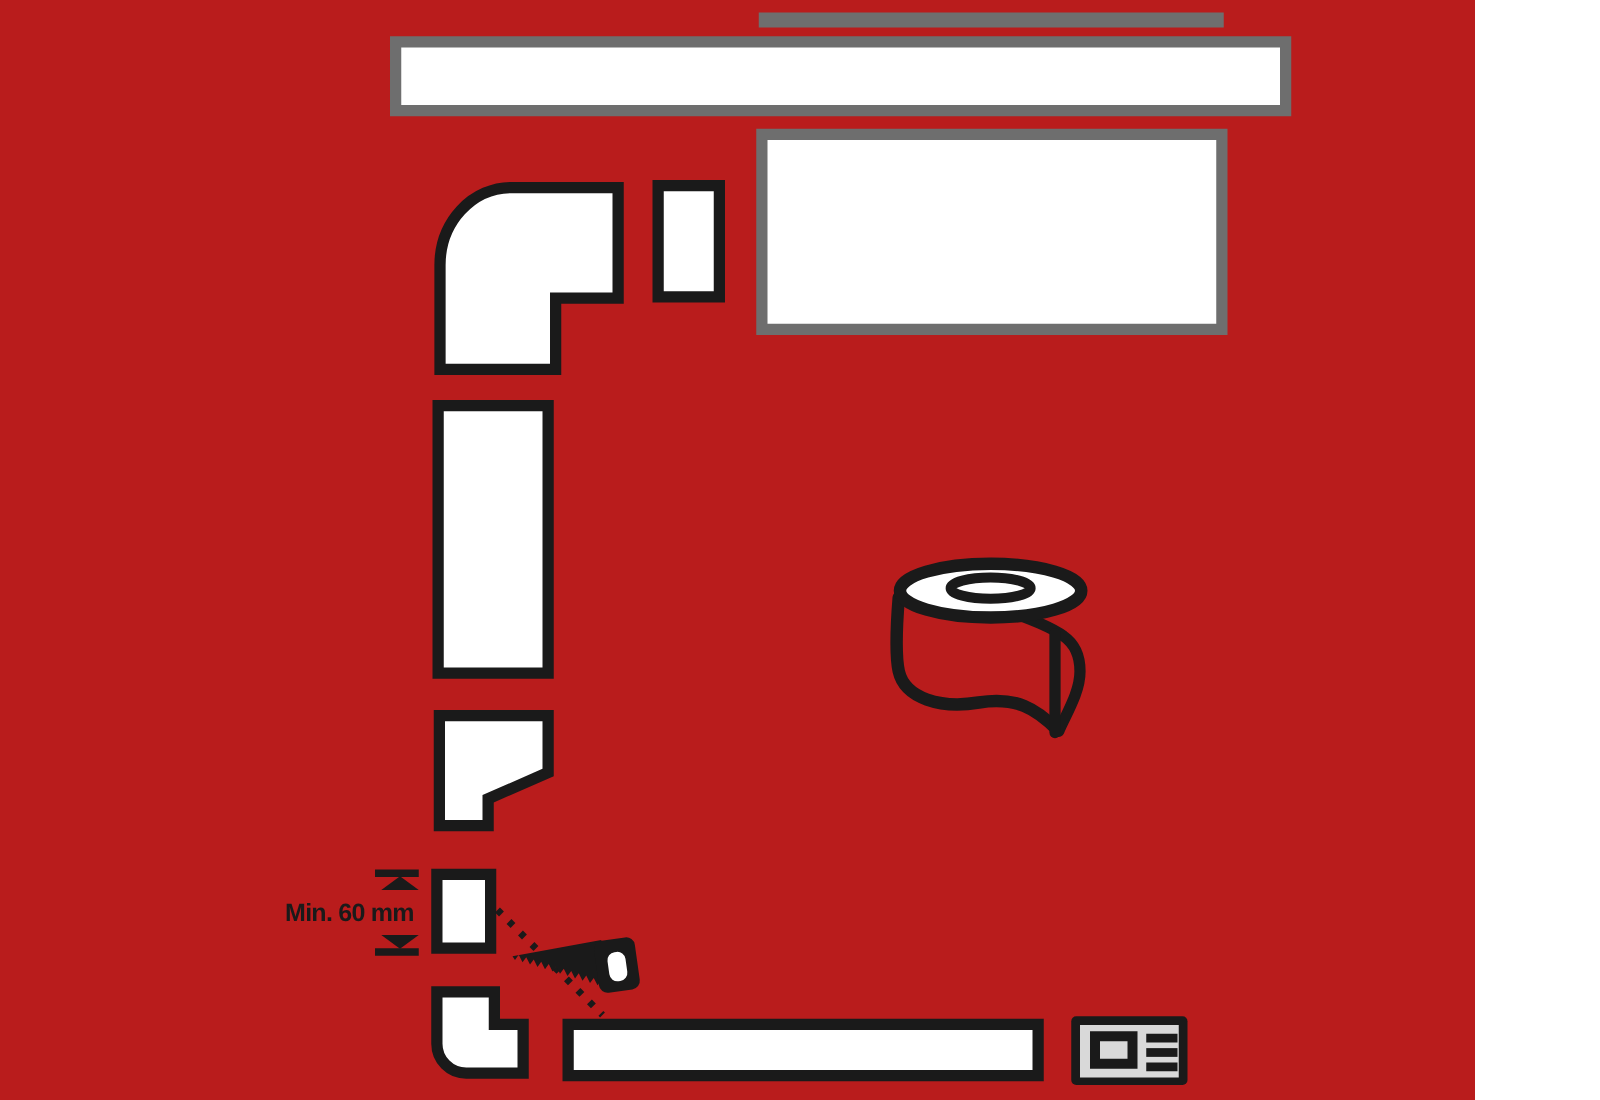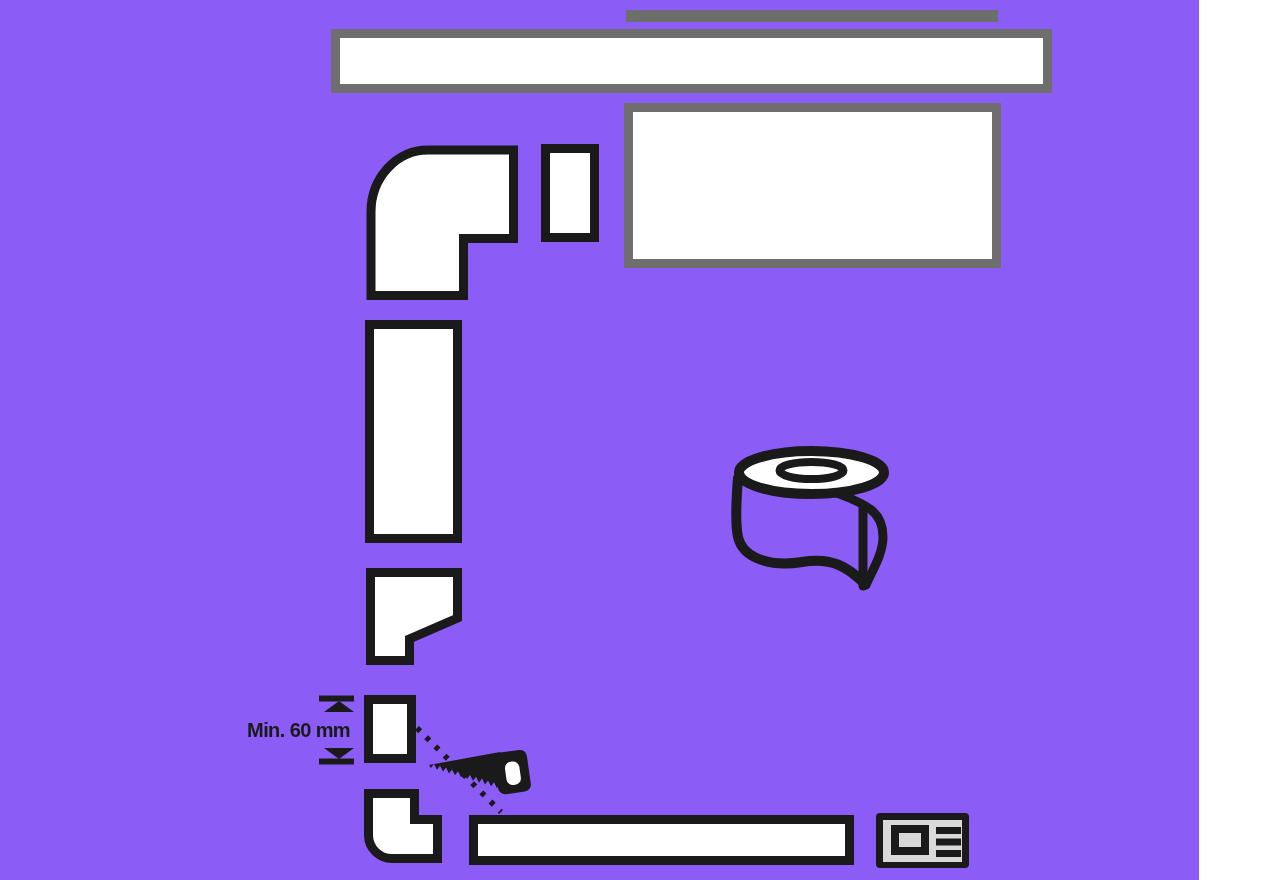--- a/index.html
+++ b/index.html
@@ -1,23 +1,22 @@
 <!DOCTYPE html>
 <html><head>
 <meta charset="utf-8">
 <style>
   html, body { margin: 0; padding: 0; background: #ffffff; }
   .stage {
     position: relative;
     width: 1180px;
     height: 880px;
-    background: #8b5cf6;
+    background: #b91c1c;
     overflow: hidden;
     font-family: "Liberation Sans", sans-serif;
-    padding-left: 19px;
   }
   .stage svg { display: block; width: 1280px; height: 880px; }
 
   
   .ink-stroke  { fill: #ffffff; stroke: #1a1a1a; stroke-width: 9;  stroke-linejoin: miter; }
   .gray-stroke { fill: #ffffff; stroke: #6e6e6e; stroke-width: 9;  stroke-linejoin: miter; }
   .ink-fill    { fill: #1a1a1a; stroke: none; }
   .gray-fill   { fill: #6e6e6e; stroke: none; }
   .plate-fill  { fill: #d9d9d9; stroke: none; }
   .white-fill  { fill: #ffffff; stroke: none; }

